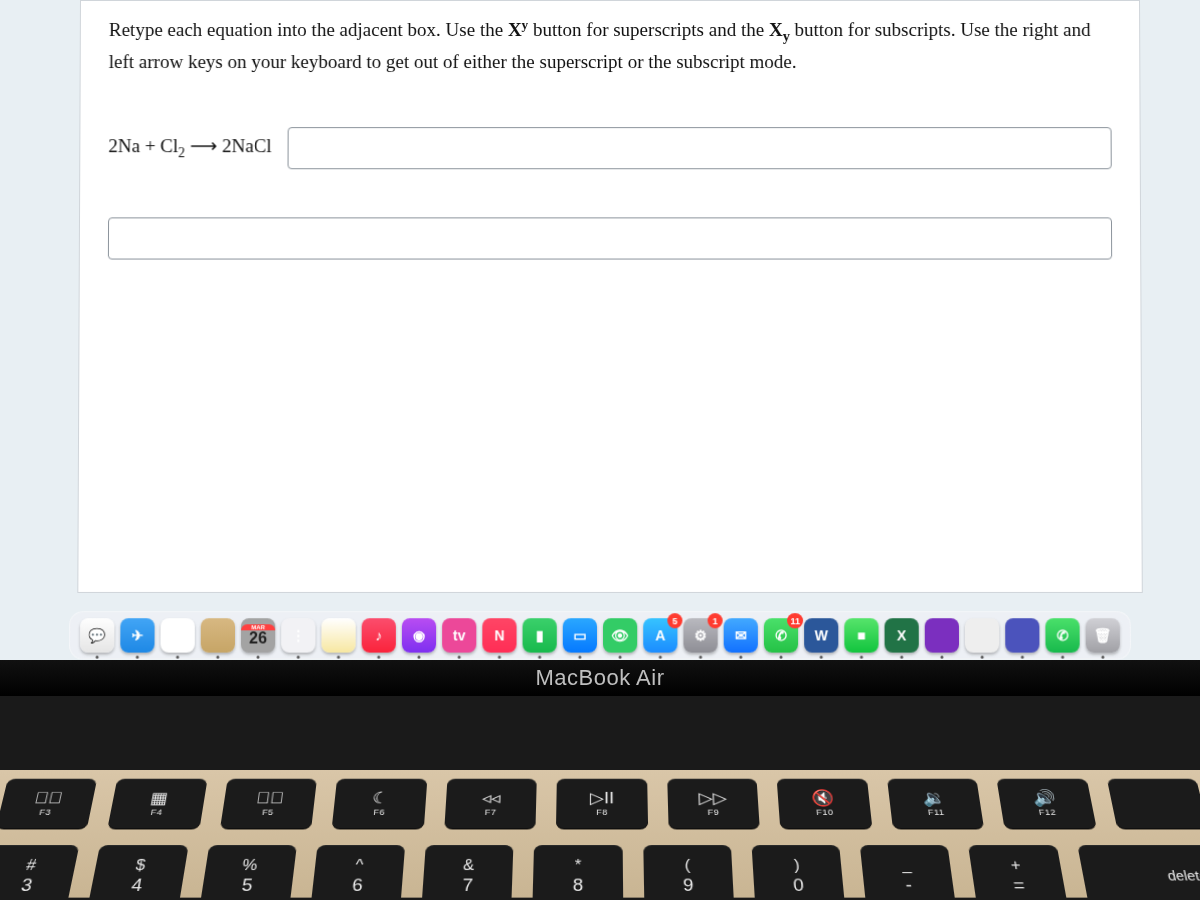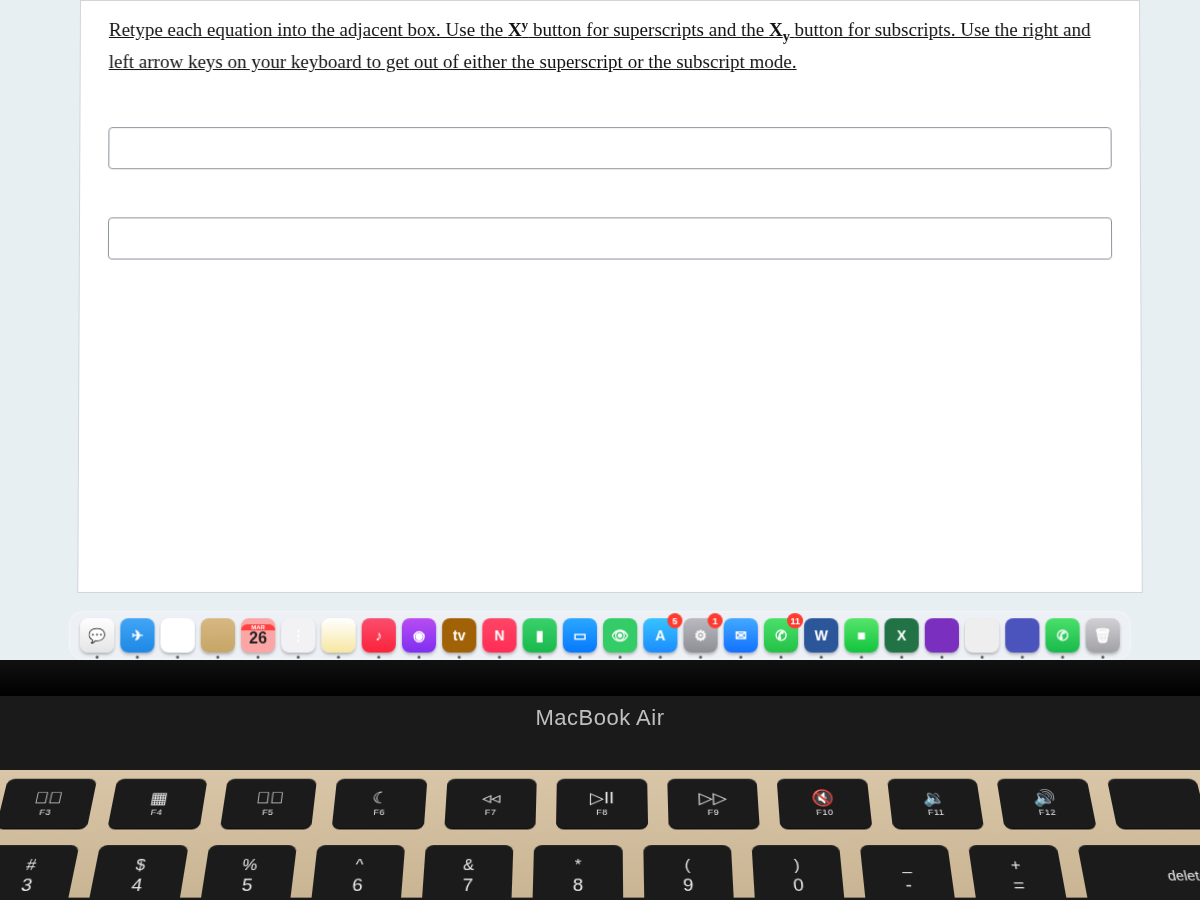--- a/index.html
+++ b/index.html
@@ -26,21 +26,20 @@
     padding: 14px 28px 220px 28px;
     border: 1px solid #d0d5da;
     min-height: 590px;
     position: relative;
   }
   .instructions {
     font-size: 19px;
     line-height: 1.55;
     color: #111;
     margin-bottom: 50px;
-    text-decoration: underline;
   }
   .instructions .sup { vertical-align: super; font-size: .7em; }
   .instructions .sub { vertical-align: sub; font-size: .75em; }
   .row {
     display: flex;
     align-items: center;
     margin-bottom: 48px;
   }
   .eqn {
     font-size: 19px;
@@ -93,37 +92,37 @@
     position: relative;
   }
   .dock-icon .badge {
     position: absolute; top:-5px; right:-5px;
     min-width:15px; height:15px; border-radius:8px;
     background:#ff3b30; color:#fff;
     font-size:9px; font-weight:700;
     display:flex; align-items:center; justify-content:center;
     padding:0 3px;
   }
-  .calendar-tile { background:#fca5a5; color:#d44; flex-direction:column; }
+  .calendar-tile { background:#a3a3a3; color:#d44; flex-direction:column; }
   .calendar-tile .m { font-size:6px; background:#ff4040; color:#fff; width:100%; text-align:center; border-radius:6px 6px 0 0; }
   .calendar-tile .d { font-size:16px; color:#222; font-weight:600; line-height:1; }
 
   .dot::after{
     content:""; position:absolute; bottom:-6px; left:50%; transform:translateX(-50%);
     width:3px; height:3px; border-radius:50%; background:#555;
   }
 
   
   .hinge {
     position: absolute;
     top: 660px; left:0; right:0; height:36px;
     background: linear-gradient(#111,#000);
   }
   .model-label {
-    position:absolute; top:705px; left:0; right:0;
+    position:absolute; top:665px; left:0; right:0;
     text-align:center; color:#bfbfbf;
     font-family: -apple-system, Helvetica, Arial, sans-serif;
     font-weight:300; font-size:22px; letter-spacing:.5px;
   }
 
   
   .keyboard {
     position:absolute; top:770px; left:0; right:0; height:140px;
     background: linear-gradient(#d9c6a8,#c9b593);
     padding: 10px 6px 0 10px;
@@ -156,20 +155,23 @@
 
     <p class="instructions">
       <span>Retype each equation into the adjacent box. Use the </span>
       <b><span>X</span><span class="sup">y</span></b>
       <span> button for superscripts and the </span>
       <b><span>X</span><span class="sub">y</span></b>
       <span> button for subscripts. Use the right and left arrow keys on your keyboard to get out of either the superscript or the subscript mode.</span>
     </p>
 
     <div class="row">
+      <span class="eqn">
+        2Na + Cl<span class="sub">2</span> <span class="arrow">⟶</span> 2NaCl
+      </span>
       <input class="answer-input" type="text" value="" style="">
     </div>
 
     <div class="row">
       <input class="answer-input" type="text" value="" style="">
     </div>
   </div>
 
   <div class="dock-wrap">
     <div class="dock" id="dock">
@@ -178,21 +180,21 @@
         <div class="dock-icon dot" style="background: rgb(255, 255, 255);">✿</div>
         <div class="dock-icon dot" style="background: linear-gradient(rgb(215, 184, 130), rgb(198, 165, 102));"></div>
         <div class="dock-icon dot calendar-tile">
           <div class="m">MAR</div>
           <div class="d">26</div>
         </div>
         <div class="dock-icon dot" style="background: rgb(242, 242, 245);">⋮</div>
         <div class="dock-icon dot" style="background: linear-gradient(rgb(255, 255, 255), rgb(247, 231, 161));"></div>
         <div class="dock-icon dot" style="background: linear-gradient(rgb(251, 77, 109), rgb(250, 35, 59));">♪</div>
         <div class="dock-icon dot" style="background: linear-gradient(rgb(184, 77, 242), rgb(126, 47, 240));">◉</div>
-        <div class="dock-icon dot" style="background: #a16207;">tv</div>
+        <div class="dock-icon dot" style="background: #ec4899;">tv</div>
         <div class="dock-icon dot" style="background: linear-gradient(rgb(255, 69, 101), rgb(255, 45, 85));">N</div>
         <div class="dock-icon dot" style="background: linear-gradient(rgb(58, 208, 107), rgb(24, 185, 76));">▮</div>
         <div class="dock-icon dot" style="background: linear-gradient(rgb(42, 167, 255), rgb(5, 121, 255));">▭</div>
         <div class="dock-icon dot" style="background: rgb(51, 204, 102);">👁</div>
         <div class="dock-icon dot" style="background: linear-gradient(rgb(54, 195, 255), rgb(27, 140, 255));">A<span class="badge">5</span></div>
         <div class="dock-icon dot" style="background: linear-gradient(rgb(185, 185, 191), rgb(142, 142, 149));">⚙<span class="badge">1</span></div>
         <div class="dock-icon dot" style="background: linear-gradient(rgb(66, 169, 255), rgb(18, 113, 255));">✉</div>
         <div class="dock-icon dot" style="background: linear-gradient(rgb(74, 224, 106), rgb(36, 193, 70));">✆<span class="badge">11</span></div>
         <div class="dock-icon dot" style="background: rgb(43, 87, 154);">W</div>
         <div class="dock-icon dot" style="background: linear-gradient(rgb(86, 228, 107), rgb(18, 196, 62));">■</div>

